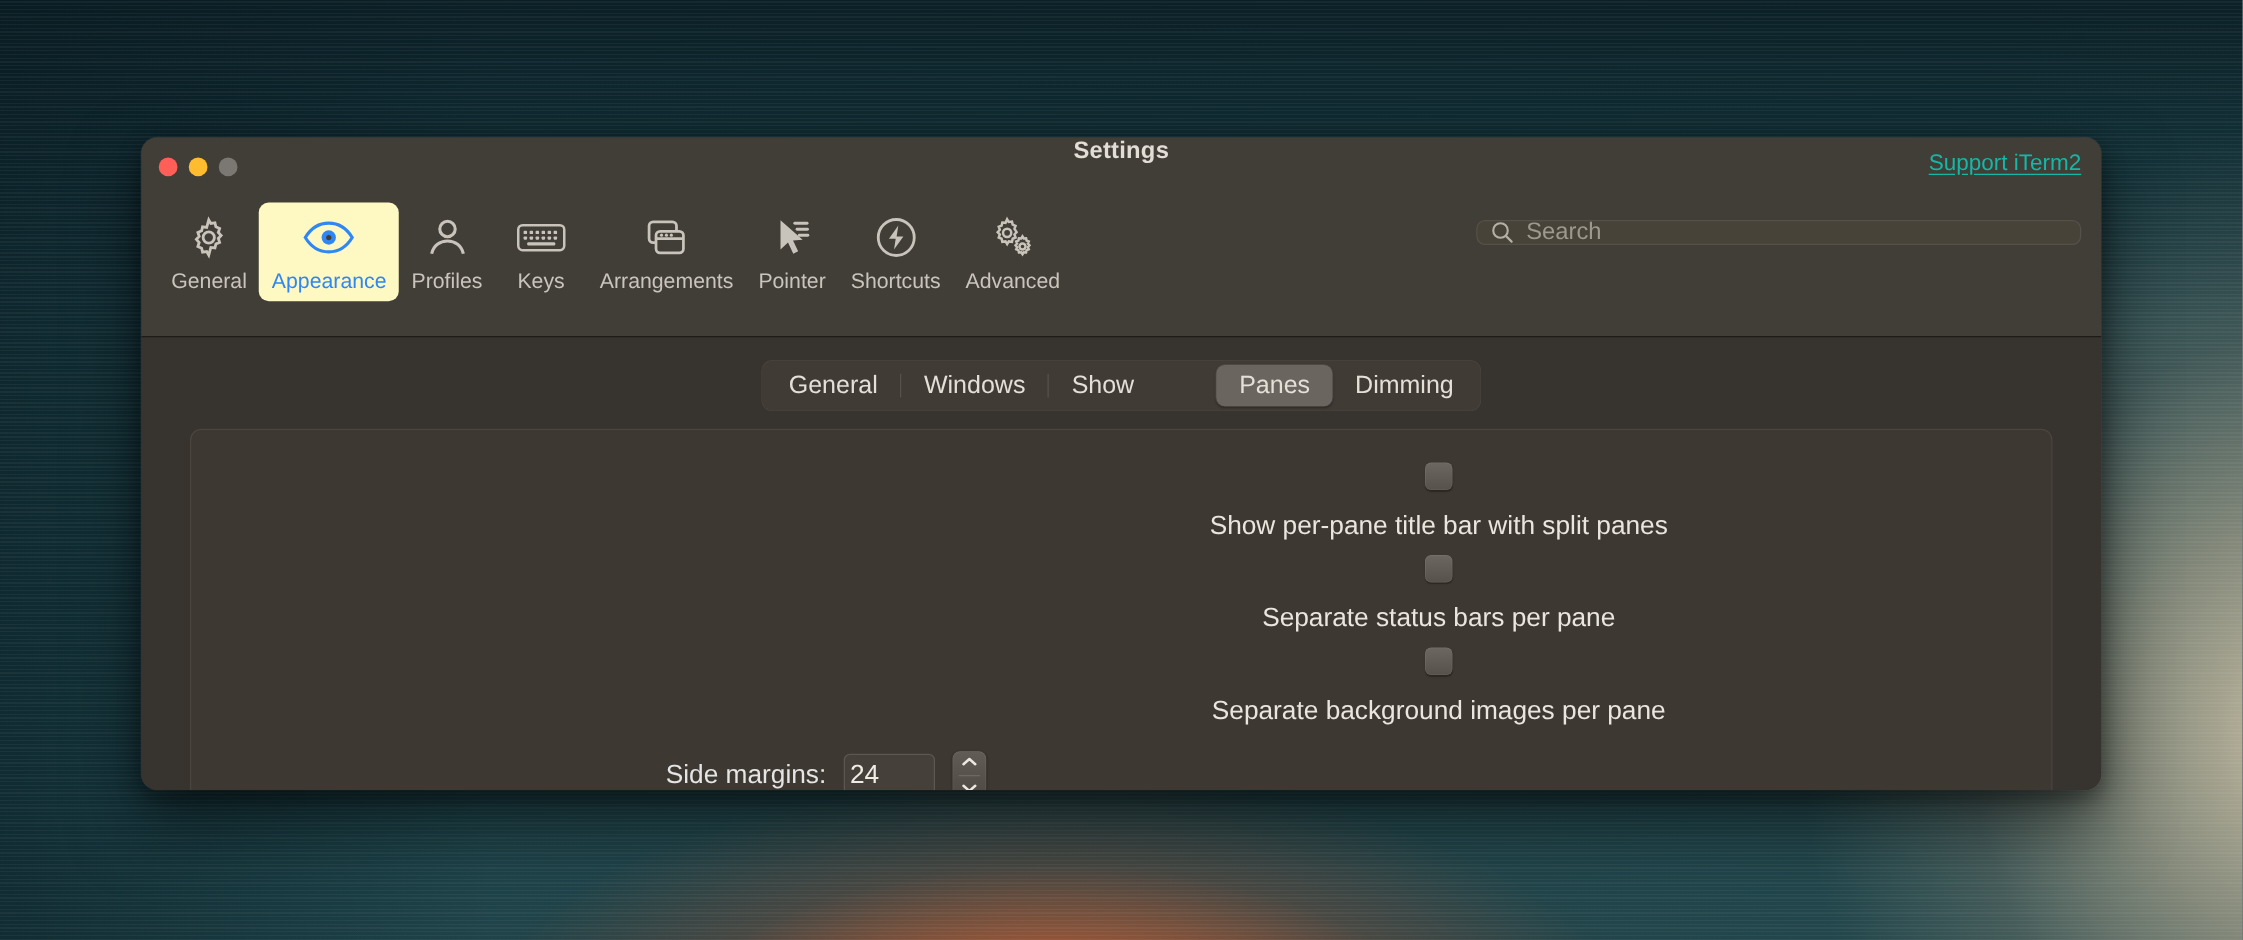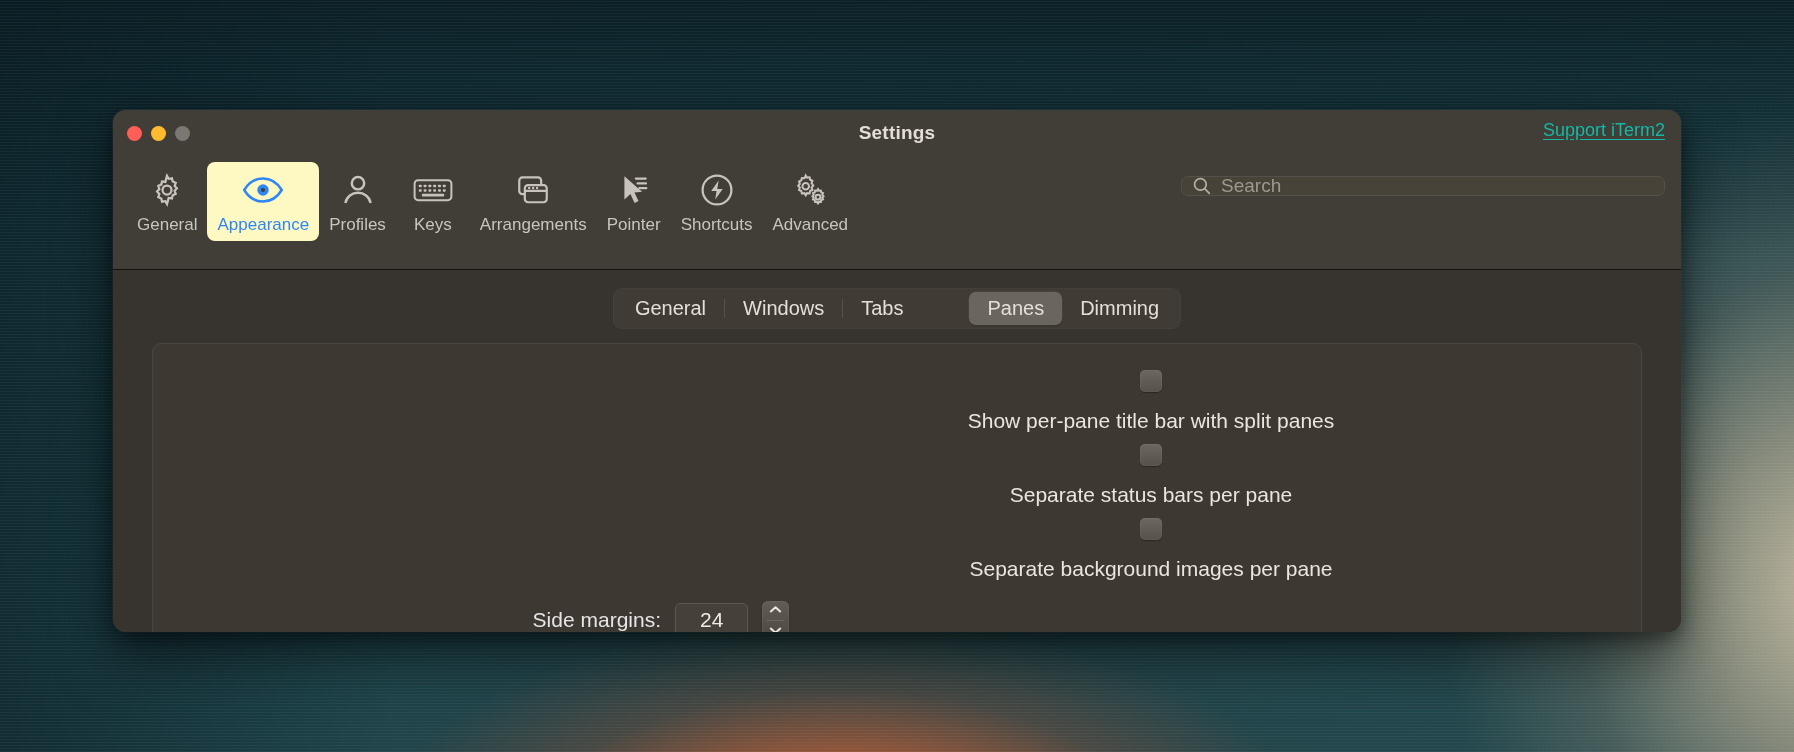--- a/index.html
+++ b/index.html
@@ -84,21 +84,21 @@
     position:absolute; left:14px; top:16px;
     display:flex; gap:9px; align-items:center;
   }
   .light{ width:15px; height:15px; border-radius:50%; }
   .light-close{ background:#ff5f57; }
   .light-min{ background:#febc2e; }
   .light-zoom{ background:#7b7873; }
 
   
   #title{
-    position:absolute; left:0; right:0; top:12px;
+    position:absolute; left:0; right:0; top:0;
     text-align:center;
     font-size:19px; font-weight:bold;
     color:#e2ded6;
     letter-spacing:.2px;
   }
 
   
   #support-link{
     position:absolute; right:16px; top:10px;
     font-size:18px;
@@ -241,21 +241,21 @@
     margin-left:-239px;
   }
   .num{
     width:73px; height:34px;
     border-radius:5px;
     background:#45403a;
     border:1px solid #5d574f;
     color:#f0ece4;
     font-family:"Liberation Sans", sans-serif;
     font-size:21px;
-    padding:0 24px;
+    padding:0 4px;
     outline:none;
   }
   .stepper{
     width:27px; height:38px;
     border-radius:6px;
     background:linear-gradient(180deg,#615c55 0%,#4d4842 100%);
     box-shadow:0 1px 2px rgba(0,0,0,0.32), inset 0 0 0 0.6px rgba(255,255,255,0.09);
     display:flex; flex-direction:column;
     align-items:center; justify-content:center;
     gap:1px;
@@ -420,21 +420,21 @@
     </div>
 
     <div id="body">
 
       <div id="segwrap">
         <div id="segment">
           <div class="seg">General</div>
           <div class="segdiv"></div>
           <div class="seg">Windows</div>
           <div class="segdiv"></div>
-          <div class="seg">Tabs</div>
+          <div class="seg">Show</div>
           <div class="seg active">Panes</div>
           <div class="seg">Dimming</div>
         </div>
       </div>
 
       <div id="card">
 
         <div class="chk-row">
           <span class="chk"></span>
           <span class="chk-lb">Show per-pane title bar with split panes</span>

